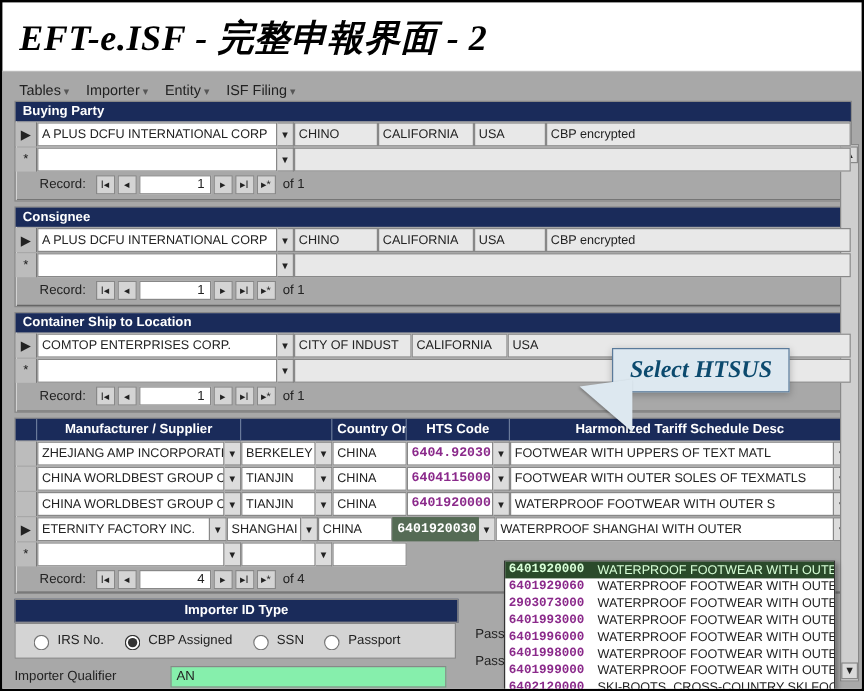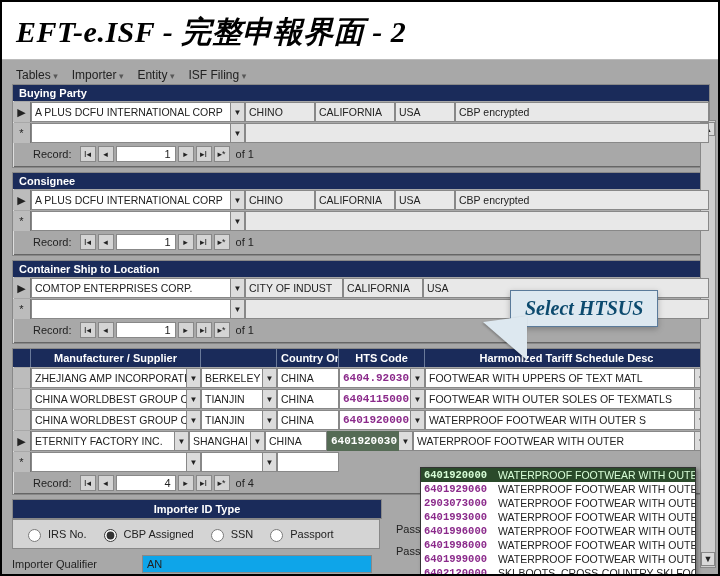--- a/index.html
+++ b/index.html
@@ -198,21 +198,21 @@
   .radios input{ accent-color:#333; }
   .fields{
     margin-top:6px;
     display:grid;
     grid-template-columns:130px 230px;
     row-gap:20px;
     font-size:11px;
     align-items:center;
   }
   .fields .fld{
-    background:#0ea5e9;border:1px solid #888;height:18px;
+    background:#86efac;border:1px solid #888;height:18px;
     padding:0 4px;display:flex;align-items:center;
   }
   .rightlabels{
     position:absolute;
     left:394px;bottom:12px;
     font-size:11px;color:#222;
   }
   .rightlabels div{height:22px;display:flex;align-items:center;}
   .scrollbar{
     position:absolute;right:2px;top:60px;bottom:6px;width:16px;
@@ -375,21 +375,21 @@
           </div>
           <div class="row">
             <div class="rowmark">▶</div>
             <div class="cell" style="width:144px">ETERNITY FACTORY INC.</div>
             <div class="dd">▼</div>
             <div class="cell" style="width:62px">SHANGHAI</div>
             <div class="dd">▼</div>
             <div class="cell" style="width:62px">CHINA</div>
             <div class="cell hts sel" style="width:72px">6401920030</div>
             <div class="dd">▼</div>
-            <div class="cell" style="flex:1">WATERPROOF FOOTWEAR WITH OUTER</div>
+            <div class="cell" style="flex:1">WATERPROOF SHANGHAI WITH OUTER</div>
             <div class="dd">▼</div>
           </div>
           <div class="row">
             <div class="rowmark">*</div>
             <div class="cell" style="width:156px"></div>
             <div class="dd">▼</div>
             <div class="cell" style="width:62px"></div>
             <div class="dd">▼</div>
             <div class="cell" style="width:62px"></div>
           </div>

